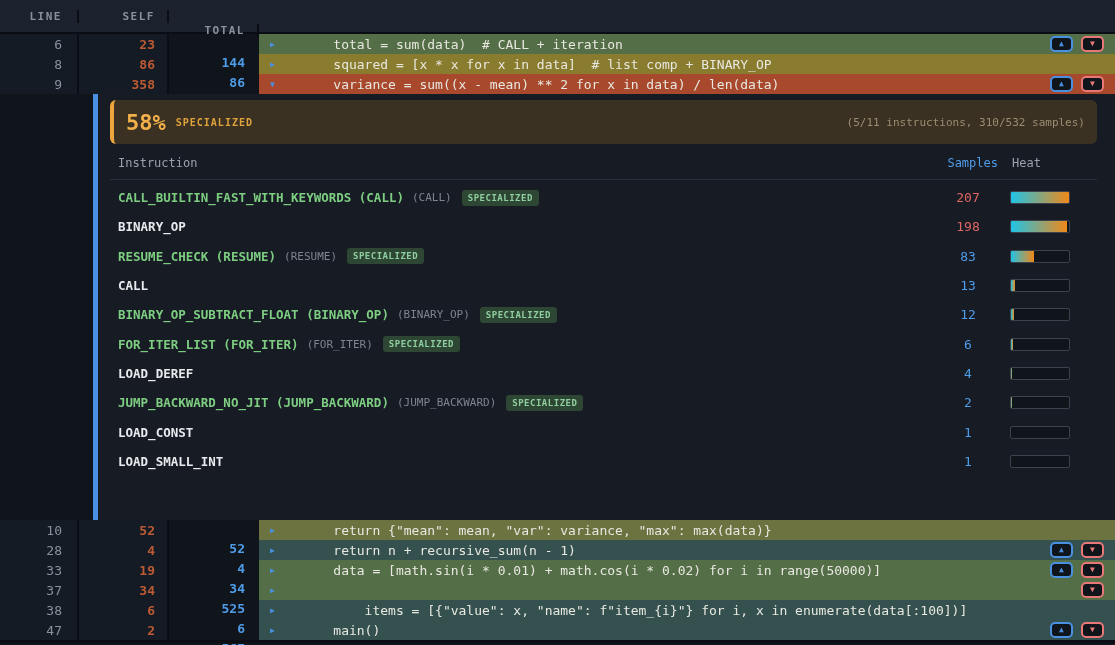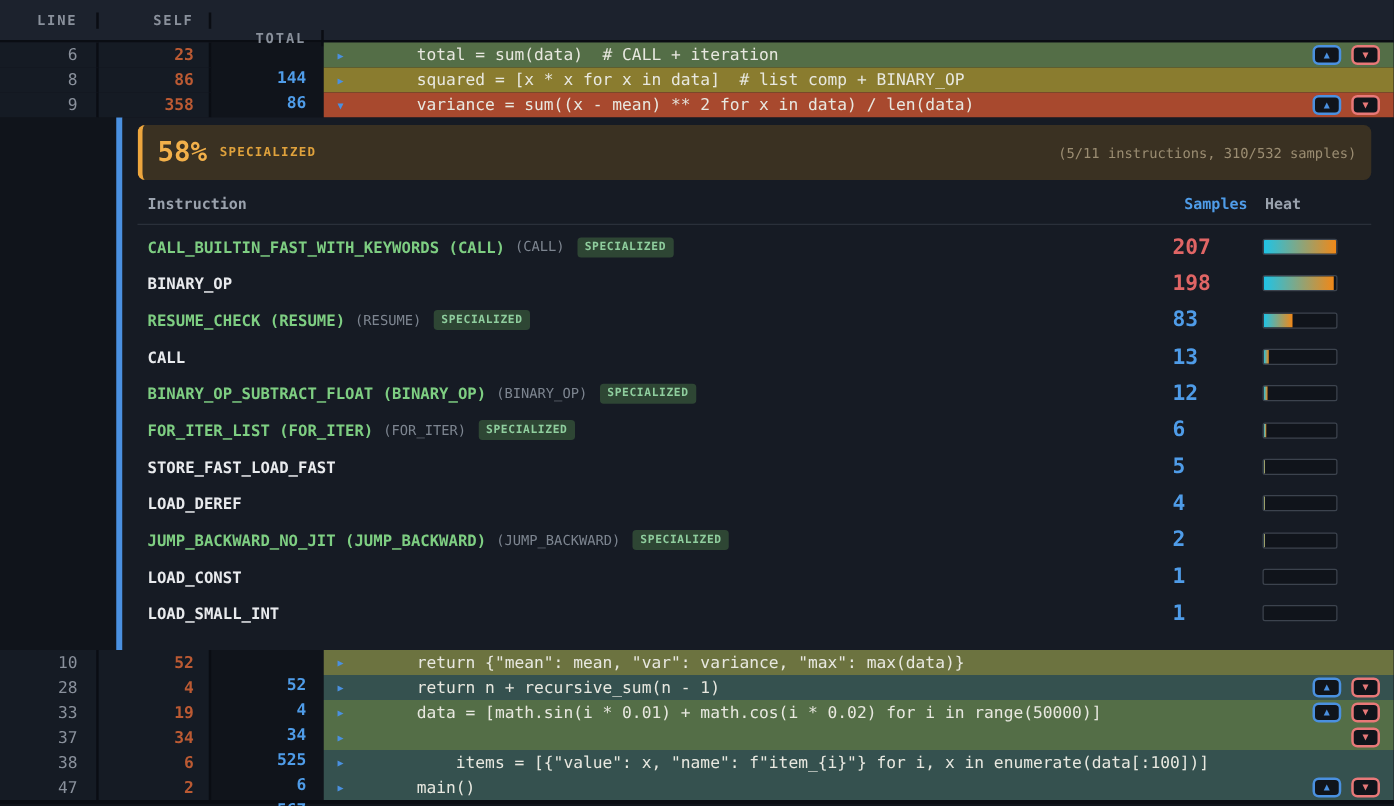--- a/index.html
+++ b/index.html
@@ -62,38 +62,38 @@
     display: flex; align-items: center; padding: 0 12px;
   }
   .banner-pct   { font-size: 22px; font-weight: bold; color: var(--banner_pct, #f2b04a); }
   .banner-label { font-size: 10px; font-weight: bold; color: var(--banner_label, #e0a23c); letter-spacing: 1px; margin-left: 10px; }
   .banner-stats { margin-left: auto; font-size: 11px; color: var(--banner_stats, #9b8d72); }
 
   .ins-header {
     display: flex; align-items: center;
     margin: 12px 18px 0 12px; padding: 0 27px 9px 8px;
     border-bottom: 1px solid var(--rule, #2a303a);
-    font-size: 12px; font-weight: bold; color: var(--col_head, #9aa2ad);
+    font-size: 12px; font-weight: normal; color: var(--col_head, #9aa2ad);
   }
   .h-name { flex: 1; }
   .h-samples { width: 60px; text-align: right; color: var(--total_color, #4f9ce8); }
   .h-heat { width: 60px; margin-left: 12px; padding-left: 2px; }
 
   .ins-rows { margin: 3px 18px 0 12px; }
   .ins-row { display: flex; align-items: center; height: 29.3px; padding: 0 27px 0 8px; }
   .ins-name { flex: 1; display: flex; align-items: center; font-size: 12.5px; font-weight: bold; min-width: 0; white-space: nowrap; }
   .ins-name.specialized { color: var(--instr_green, #7ece82); }
   .ins-name.generic     { color: var(--instr_white, #e8eaed); }
   .ins-base { color: var(--paren_gray, #7d8590); font-weight: normal; font-size: 11px; margin-left: 8px; }
   .badge {
     background: var(--badge_bg, #2e4634); color: var(--badge_text, #8fce9e);
     font-size: 9px; font-weight: bold; letter-spacing: 0.5px;
     padding: 3px 6px; border-radius: 3px; margin-left: 10px;
   }
-  .ins-samples { width: 60px; text-align: left; font-size: 17px; font-weight: bold; }
+  .ins-samples { width: 60px; text-align: center; font-size: 13px; font-weight: normal; }
   .ins-samples.hot  { color: var(--samples_hot, #e06565); }
   .ins-samples.cool { color: var(--total_color, #4f9ce8); }
   .heatbar {
     width: 60px; height: 13px; margin-left: 12px;
     border: 1px solid var(--bar_border, #3c434e); border-radius: 2px;
     background: var(--bg_page, #10141b); overflow: hidden;
   }
   .heatbar .fill { height: 100%; background: linear-gradient(90deg, var(--bar_cyan, #1fc3e6), var(--bar_orange, #f08818)); }
 
   .bottom-strip { height: 3px; background: var(--separator, #0a0d13); }
@@ -220,30 +220,20 @@
       <span class="ins-base">(FOR_ITER)</span>
       <span class="badge">SPECIALIZED</span>
     </div>
     <div class="ins-samples cool">6</div>
     <div class="heatbar">
             <div class="fill" style="width: 2.9%;"></div>
           </div>
   </div>
         <div class="ins-row">
     <div class="ins-name generic">
-      <span>STORE_FAST_LOAD_FAST</span>
-
-    </div>
-    <div class="ins-samples cool">5</div>
-    <div class="heatbar">
-            <div class="fill" style="width: 2.4%;"></div>
-          </div>
-  </div>
-        <div class="ins-row">
-    <div class="ins-name generic">
       <span>LOAD_DEREF</span>
 
     </div>
     <div class="ins-samples cool">4</div>
     <div class="heatbar">
             <div class="fill" style="width: 1.9%;"></div>
           </div>
   </div>
         <div class="ins-row">
     <div class="ins-name specialized">

